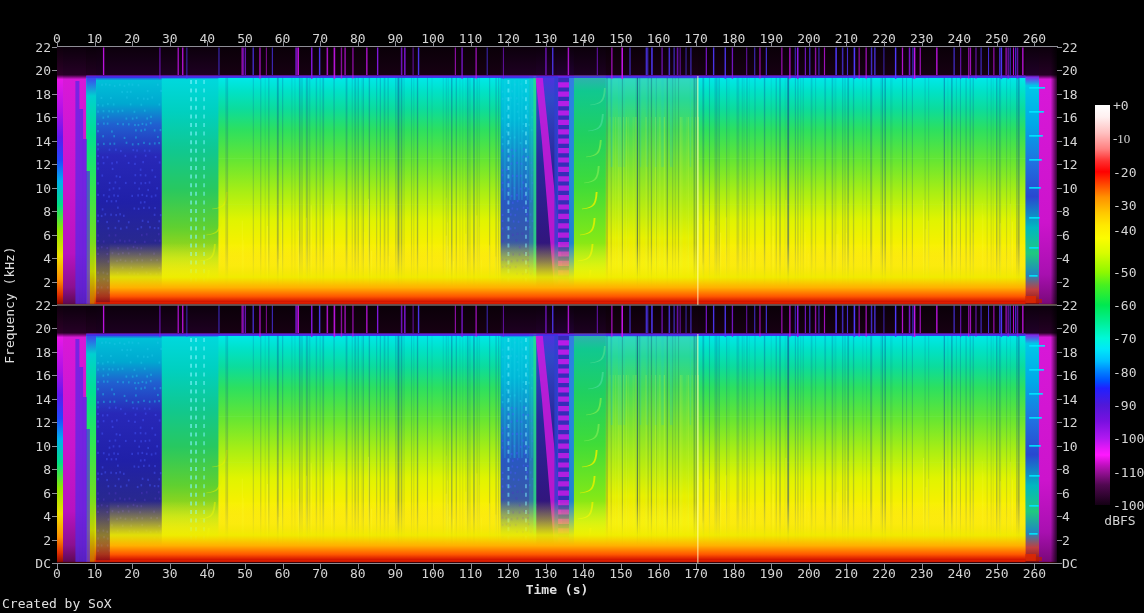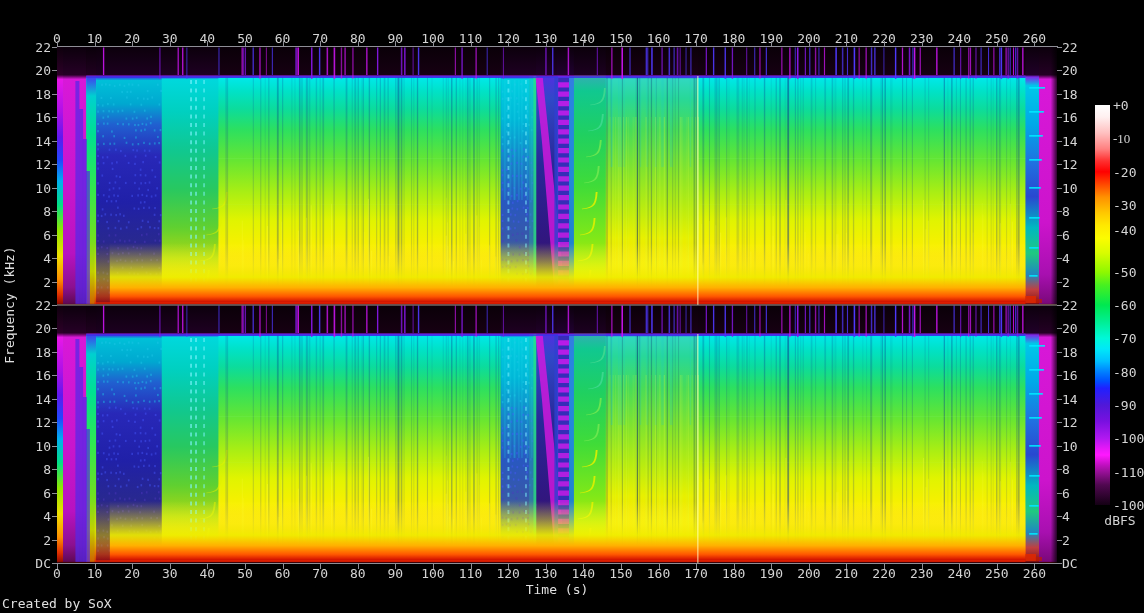--- a/index.html
+++ b/index.html
@@ -1916,21 +1916,21 @@
         </g>
         <rect x="0" y="257.55" width="266" height="0.9" fill="#b0aca2"></rect>
       </svg>
     </div>
 
   <div class="abs axisline" style="left:57px;top:46px;width:1001px;"></div>
   <div class="abs axisline" style="left:57px;top:563px;width:1001px;"></div>
 
   <div class="abs freqname" style="left:9px;top:305px;transform:translate(-50%,-50%) rotate(-90deg);">Frequency (kHz)</div>
 
-  <div class="abs timename" style="left:557px;top:582px;transform:translateX(-50%);">Time (s)</div>
+  <div class="abs timename" style="left:557px;top:582px;transform:translateX(-50%);font-weight:bold;">Time (s)</div>
 
   <div class="abs" id="colorbar" style="left: 1095px; top: 105px; width: 15px; height: 400px; background: linear-gradient(rgb(255, 255, 255) 0%, rgb(255, 240, 240) 3%, rgb(255, 192, 192) 7%, rgb(255, 128, 128) 11%, rgb(255, 48, 48) 14%, rgb(255, 0, 0) 16.7%, rgb(255, 76, 0) 20%, rgb(255, 144, 0) 23%, rgb(255, 200, 0) 27%, rgb(255, 232, 0) 30%, rgb(252, 252, 0) 33.3%, rgb(216, 252, 0) 37%, rgb(144, 248, 0) 41.7%, rgb(72, 240, 32) 45%, rgb(0, 232, 80) 50%, rgb(0, 238, 144) 54%, rgb(0, 248, 216) 58.3%, rgb(0, 232, 248) 61%, rgb(0, 192, 255) 64%, rgb(0, 128, 255) 66.7%, rgb(0, 80, 255) 69%, rgb(32, 32, 255) 70.8%, rgb(80, 24, 216) 75%, rgb(120, 16, 224) 79%, rgb(176, 24, 240) 83.3%, rgb(232, 24, 248) 86%, rgb(255, 24, 255) 87.5%, rgb(192, 16, 192) 90%, rgb(152, 16, 152) 91.7%, rgb(80, 8, 80) 95%, rgb(20, 0, 20) 100%);"></div>
   <div class="abs cb-label" style="left:1096px;top:514px;width:48px;text-align:center;">dBFS</div>
 
   <div class="abs footer">Created by SoX</div>
 <div class="abs ticklabel tl" style="left: 34px; top: 32px;">0</div>
     <div class="abs stub" style="left: 57px; top: 41px; width: 1px; height: 6px;"></div>
     <div class="abs ticklabel tl" style="left: 34px; top: 567px;">0</div>
     <div class="abs stub" style="left: 57px; top: 563px; width: 1px; height: 6px;"></div>
     <div class="abs ticklabel tl" style="left: 71.594px; top: 32px;">10</div>

